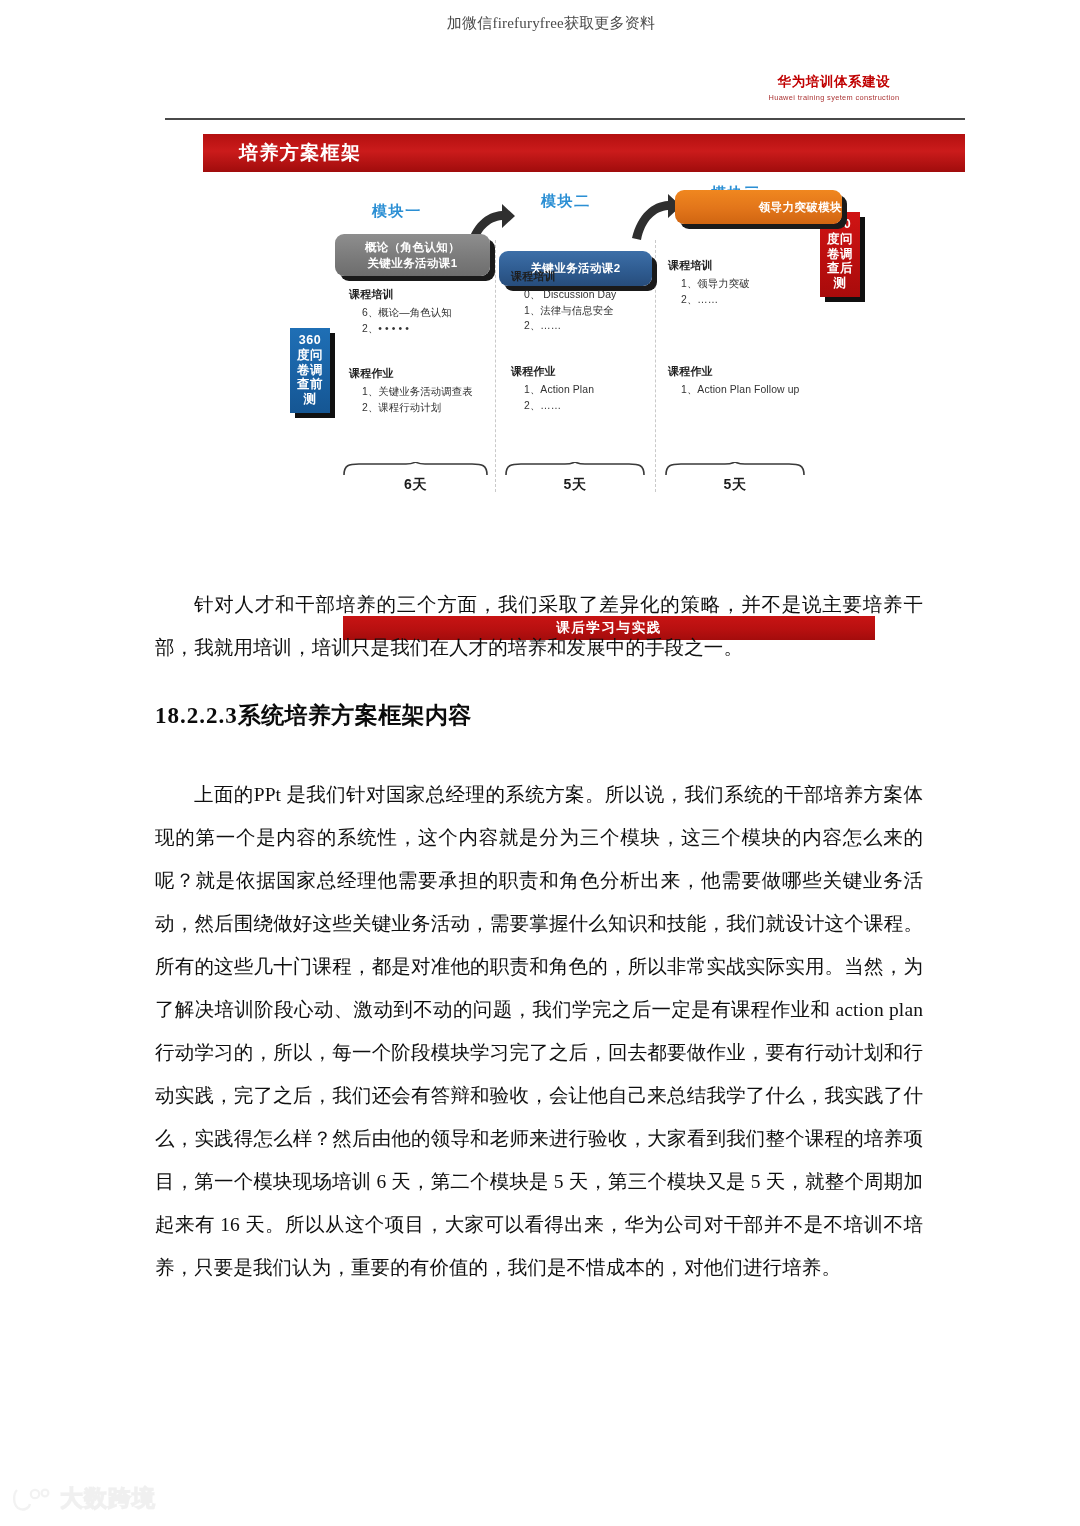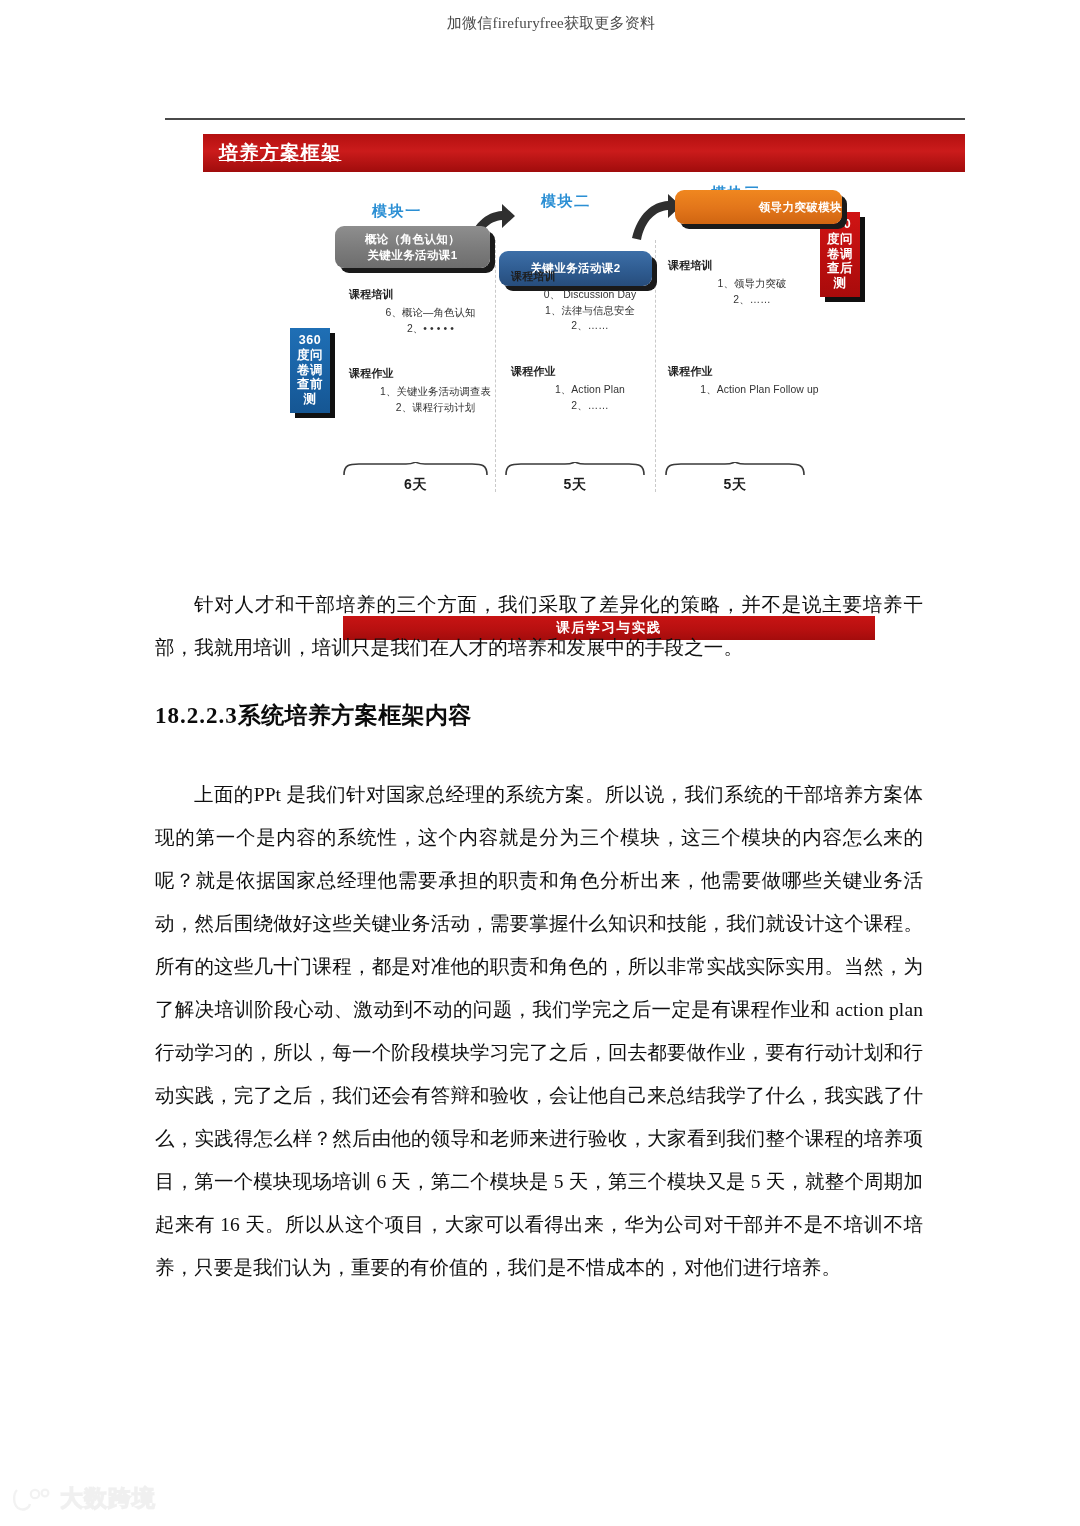--- a/index.html
+++ b/index.html
@@ -93,22 +93,21 @@
     background: linear-gradient(180deg, #b41010 0%, #cb1b1b 45%, #a00c0c 100%);
     display: flex;
     align-items: center;
   }
   .slide-title-bar .title-text {
     color: #ffffff;
     font-family: "Liberation Sans", "DejaVu Sans", sans-serif;
     font-weight: bold;
     font-size: 19px;
     letter-spacing: 1.4px;
-    margin-left: 16px;
-    text-decoration: underline;
+    margin-left: 36px;
   }
 
   
   .diagram {
     position: absolute;
     left: 0;
     top: 122px;
     width: 800px;
     height: 348px;
   }
@@ -145,21 +144,21 @@
     justify-content: center;
     text-align: center;
     color: #ffffff;
     font-family: "Liberation Sans", "DejaVu Sans", sans-serif;
     font-weight: bold;
     font-size: 11.5px;
     line-height: 1.42;
     letter-spacing: 0.4px;
     box-shadow: 5px 5px 0 0 #1a1a1a;
   }
-  .pill.grey  { background: linear-gradient(180deg,#8e8e8e 0%, #7b7b7b 55%, #6d6d6d 100%); }
+  .pill.grey  { background: linear-gradient(180deg,#8e8e8e 0%, #7b7b7b 55%, #6d6d6d 100%); margin-top: 8px; }
   .pill.blue  { background: linear-gradient(180deg,#3d6fa8 0%, #2f5c91 55%, #274d7c 100%); margin-top: 36px; }
   .pill.orange{ background: linear-gradient(180deg,#f0871f 0%, #e2751a 55%, #d06511 100%); }
 
   .content-block {
     position: absolute;
     font-family: "Liberation Sans", "DejaVu Sans", sans-serif;
     color: #2a2a2a;
   }
   .ct-head {
     font-weight: bold;
@@ -167,21 +166,20 @@
     letter-spacing: 0.2px;
     color: #1e1e1e;
     margin-bottom: 3px;
   }
   .ct-item {
     font-size: 10.4px;
     letter-spacing: 0.1px;
     margin-left: 13px;
     line-height: 1.5;
     color: #333;
-    text-align: center;
   }
 
   
   .box360 {
     position: absolute;
     width: 40px;
     text-align: center;
     color: #ffffff;
     font-family: "Liberation Sans", "DejaVu Sans", sans-serif;
     font-weight: bold;
@@ -284,20 +282,24 @@
   }
 </style>
 </head>
 <body>
 
 <div class="top-watermark">加微信firefuryfree获取更多资料</div>
 
 <div class="slide">
 
   <div class="slide-header">
+    <div class="brand-right">
+      <div class="brand-right-title">华为培训体系建设</div>
+      <div class="brand-right-sub">Huawei training syetem construction</div>
+    </div>
   </div>
 
   <div class="slide-title-bar">
     <span class="title-text">培养方案框架</span>
   </div>
 
   <div class="diagram">
 
     <div class="col-divider" style="left:330px;"></div>
     <div class="col-divider" style="left:490px;"></div>

